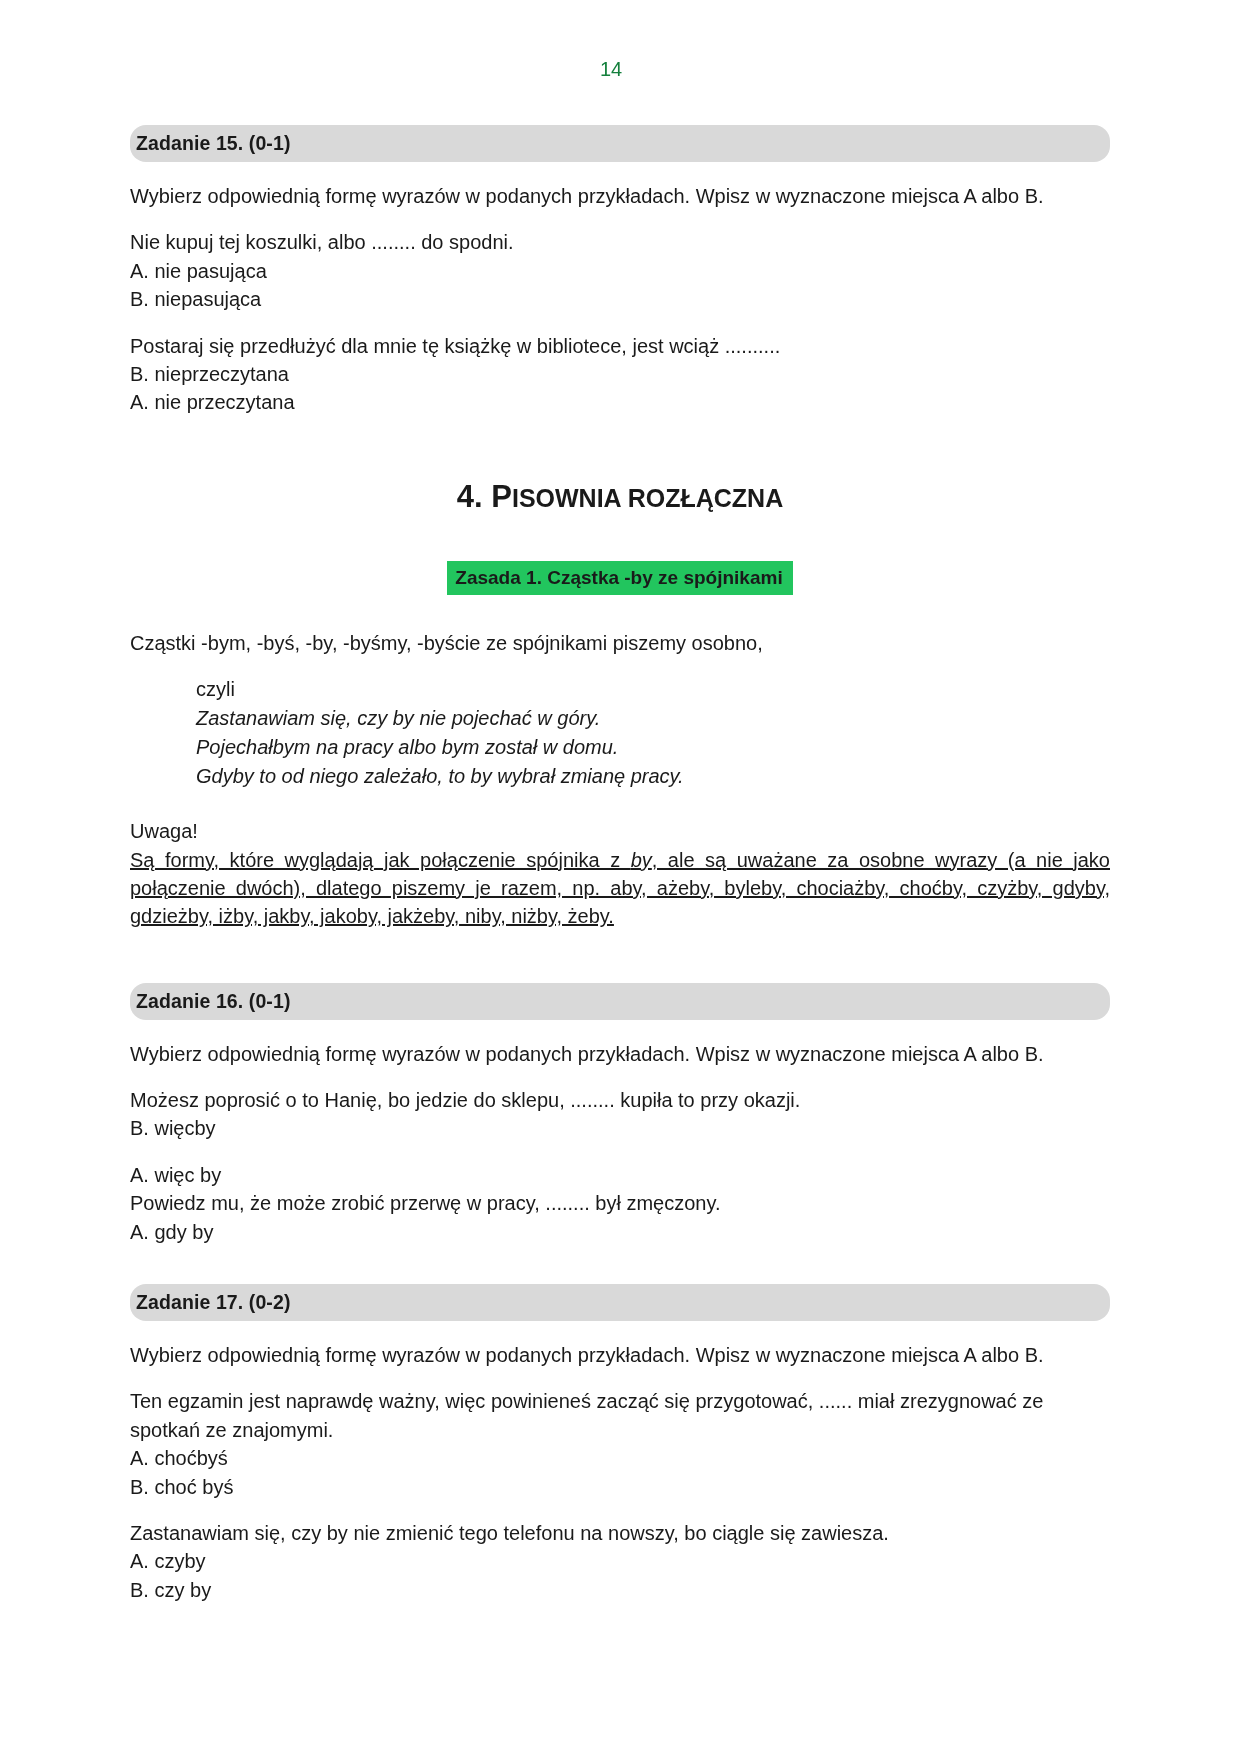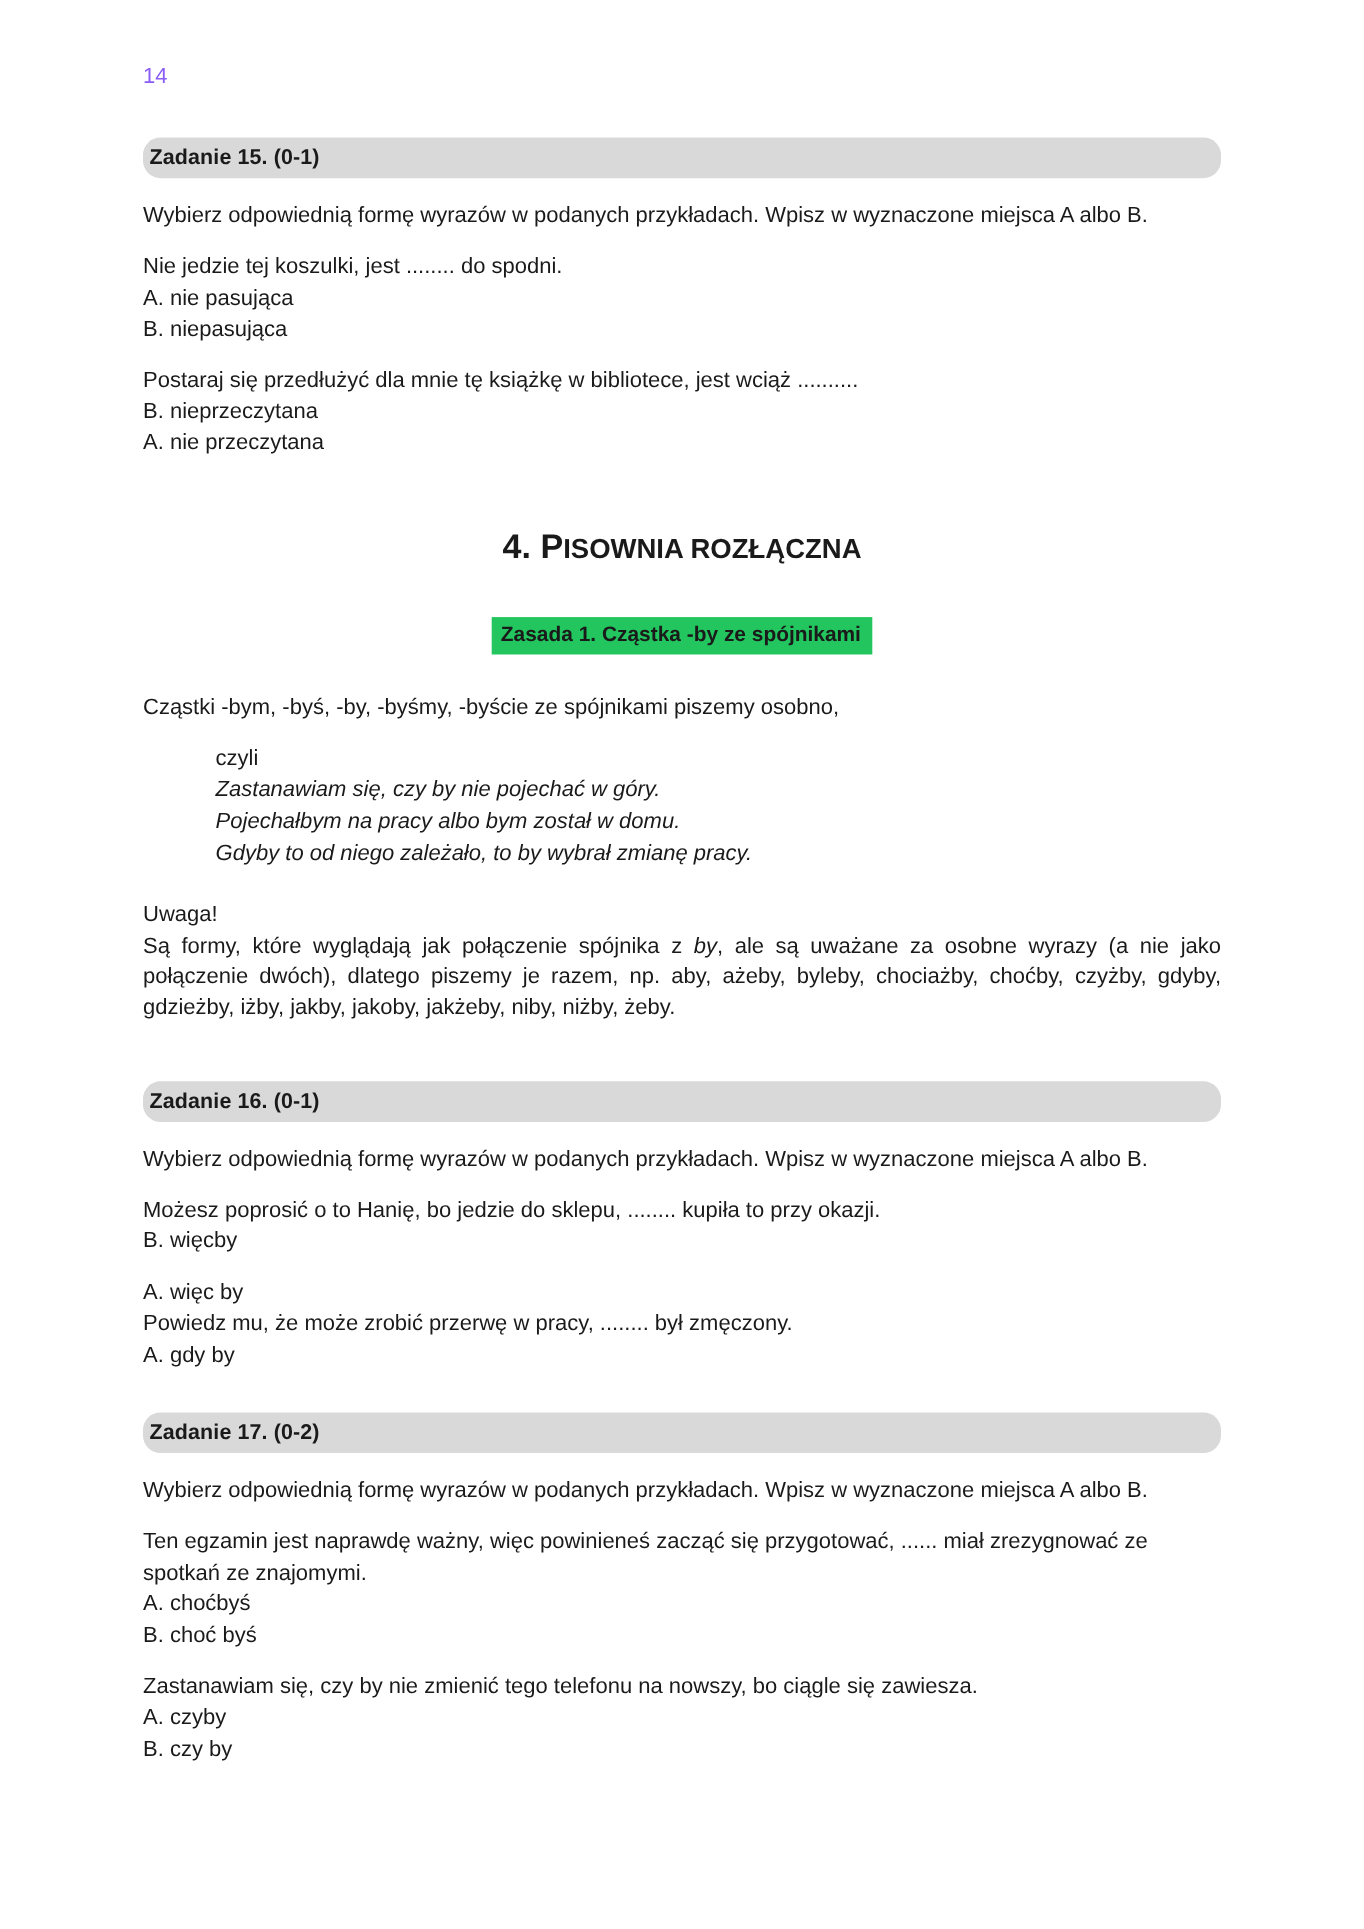--- a/index.html
+++ b/index.html
@@ -16,23 +16,23 @@
     overflow: hidden;
   }
   .page {
     box-sizing: border-box;
     width: 1240px;
     height: 1754px;
     padding: 58px 130px 0 130px;
     position: relative;
   }
   .page-number {
-    text-align: left;
+    text-align: center;
     font-size: 20px;
-    color: #8b5cf6;
+    color: #15803d;
     margin-bottom: 44px;
     padding-right: 18px;
   }
   .task-header {
     background: #d9d9d9;
     font-size: 19.5px;
     font-weight: bold;
     padding: 7px 6px 7px 6px;
     margin: 0 0 20px 0;
     letter-spacing: 0.1px;
@@ -82,37 +82,38 @@
   .indent-block {
     margin: 0 0 0 66px;
     font-size: 20px;
     line-height: 1.45;
   }
   .indent-block .ital {
     font-style: italic;
   }
   .justify {
     text-align: justify;
+    text-decoration: underline;
   }
   .spacer-lg { height: 38px; }
   .spacer-md { height: 26px; }
   .spacer-xl { height: 52px; }
   .ital { font-style: italic; }
 </style>
 </head>
 <body>
 
 <div class="page">
 
   <div class="page-number">14</div>
 
   <div class="task-header">Zadanie 15. (0-1)</div>
   <p class="para">Wybierz odpowiednią formę wyrazów w podanych przykładach. Wpisz w wyznaczone miejsca A albo B.</p>
 
-  <p class="tight">Nie jedzie tej koszulki, jest ........ do spodni.</p>
+  <p class="tight">Nie kupuj tej koszulki, albo ........ do spodni.</p>
   <p class="tight">A. nie pasująca</p>
   <p class="tight block-gap">B. niepasująca</p>
 
   <p class="tight">Postaraj się przedłużyć dla mnie tę książkę w bibliotece, jest wciąż ..........</p>
   <p class="tight">B. nieprzeczytana</p>
   <p class="tight">A. nie przeczytana</p>
 
   <div class="section-title">
     <span class="num">4.</span><span class="num">&nbsp;</span><span class="words"><span>P</span><span class="sc">ISOWNIA ROZŁĄCZNA</span></span>
   </div>

